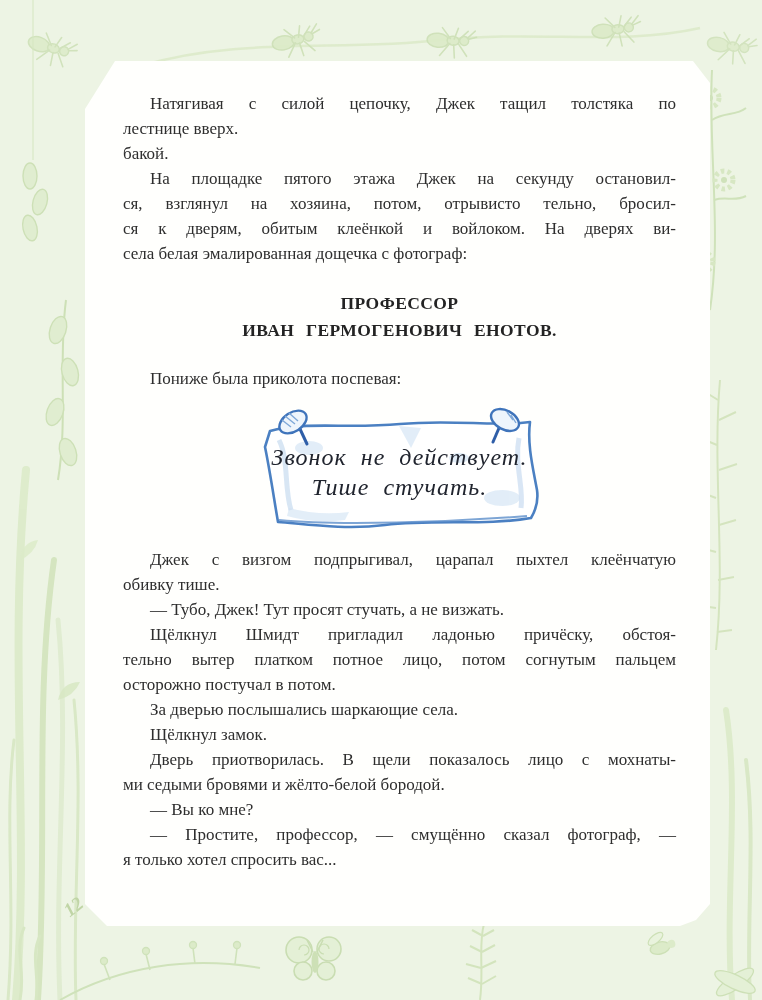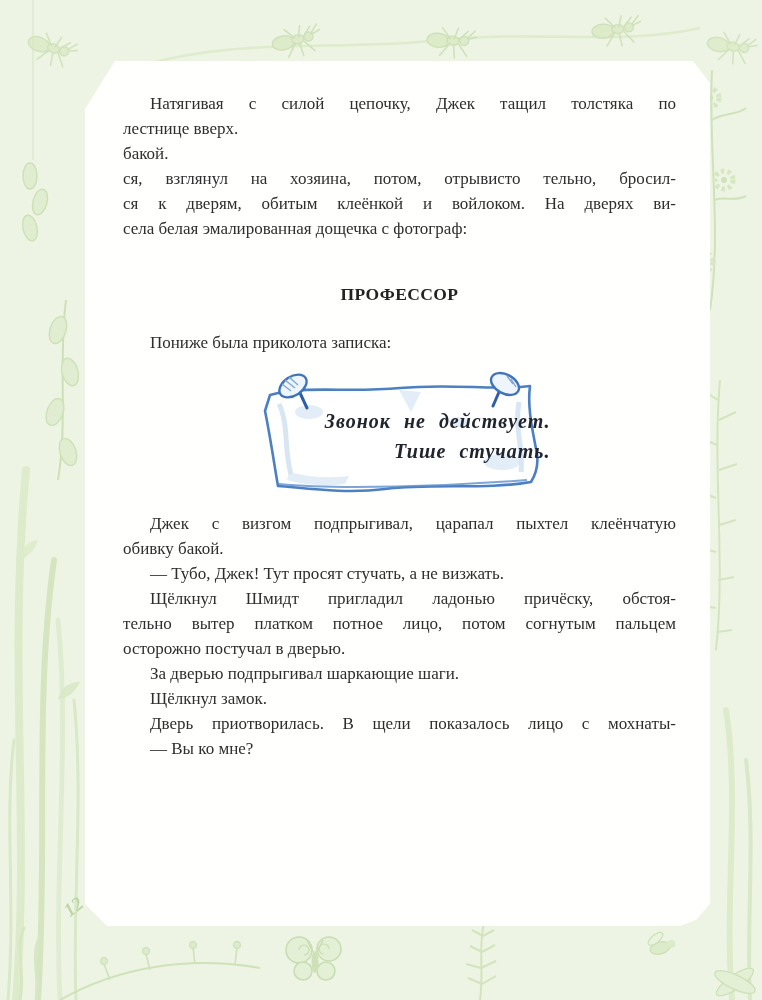--- a/index.html
+++ b/index.html
@@ -24,32 +24,32 @@
   }
   .column{
     position:absolute;left:38px;top:30px;width:553px;
     color:var(--text,#2e2e2e);
     font-size:17px;line-height:25px;
   }
   .line{min-height:25px;}
   .line.just{text-align:justify;text-align-last:justify;text-justify:inter-word;}
   .line.indent{text-indent:27px;}
   .heading{
-    margin:40px 0 22px;text-align:center;font-weight:bold;
+    margin:24px 0 22px;text-align:center;font-weight:bold;
     font-size:17.5px;letter-spacing:.4px;word-spacing:7px;
     color:var(--heading,#232323);
   }
   .hline{display:block;line-height:27px;}
   .note{position:relative;width:302px;height:140px;margin:7px auto 9px;}
   .note svg{position:absolute;left:0;top:0;}
   .note-text{
-    position:absolute;left:0;right:0;top:44px;text-align:right;
-    font-style:italic;font-size:20px;line-height:30px;
+    position:absolute;left:0;right:0;top:44px;text-align:center;
+    font-style:italic;font-size:24px;line-height:30px;
     color:var(--note_ink,#20242e);
-    word-spacing:7px;letter-spacing:1px;font-weight:bold;
+    word-spacing:7px;letter-spacing:1px;
   }
   .page-number{
     position:absolute;left:64px;top:896px;
     transform:rotate(-38deg);
     font-weight:bold;font-style:italic;font-size:19px;
     color:var(--page_number,#c0d5a6);
   }
 </style>
 </head>
 <body>
@@ -176,33 +176,35 @@
 
       <div id="paras-before">
           <div class="para">
             <div class="line just indent">Натягивая с силой цепочку, Джек тащил толстяка по</div>
             <div class="line">лестнице вверх.</div>
           </div>
           <div class="para">
             <div class="line">бакой.</div>
           </div>
           <div class="para">
+            <div class="line just indent">На площадке пятого этажа Джек на секунду остановил-</div>
             <div class="line just">ся, взглянул на хозяина, потом, отрывисто тельно, бросил-</div>
             <div class="line just">ся к дверям, обитым клеёнкой и войлоком. На дверях ви-</div>
             <div class="line">села белая эмалированная дощечка с фотограф:</div>
           </div>
         </div>
 
       <h2 class="heading">
         <span class="hline">ПРОФЕССОР</span>
+        <span class="hline">ИВАН ГЕРМОГЕНОВИЧ ЕНОТОВ.</span>
       </h2>
 
       <div id="paras-intro">
           <div class="para">
-            <div class="line indent">Пониже была приколота записка:</div>
+            <div class="line indent">Пониже была приколота поспевая:</div>
           </div>
         </div>
 
       <div class="note">
         <svg width="302" height="140" viewBox="0 0 302 140">
           <path d="M21,33 C56,23 98,31 151,26 C204,21 246,29 281,24 C278,46 284,70 288,92 C290,106 285,115 282,120 C236,128 186,121 136,127 C96,132 56,126 29,124 C25,101 21,73 16,49 Z" fill="#ffffff" stroke="#4b80c2" stroke-width="2.6" stroke-linejoin="round"></path>
           <g fill="#d9e8f6" opacity="0.75">
             <path d="M150,28 l12,22 l10,-20 z"></path>
             <path d="M40,110 q30,8 60,4 l-4,8 q-30,4 -58,-4 z"></path>
             <ellipse cx="253" cy="100" rx="18" ry="8"></ellipse>
@@ -227,41 +229,46 @@
         </svg>
         <div class="note-text">
           <div>Звонок не действует.</div>
           <div>Тише стучать.</div>
         </div>
       </div>
 
       <div id="paras-after">
           <div class="para">
             <div class="line just indent">Джек с визгом подпрыгивал, царапал пыхтел клеёнчатую</div>
-            <div class="line">обивку бакой.</div>
+            <div class="line">обивку тише.</div>
           </div>
           <div class="para">
             <div class="line indent">— Тубо, Джек! Тут просят стучать, а не визжать.</div>
           </div>
           <div class="para">
             <div class="line just indent">Щёлкнул Шмидт пригладил ладонью причёску, обстоя-</div>
             <div class="line just">тельно вытер платком потное лицо, потом согнутым пальцем</div>
-            <div class="line">осторожно постучал в дверью.</div>
-          </div>
-          <div class="para">
-            <div class="line indent">За дверью подпрыгивал шаркающие шаги.</div>
+            <div class="line">осторожно постучал в потом.</div>
+          </div>
+          <div class="para">
+            <div class="line indent">За дверью послышались шаркающие села.</div>
           </div>
           <div class="para">
             <div class="line indent">Щёлкнул замок.</div>
           </div>
           <div class="para">
             <div class="line just indent">Дверь приотворилась. В щели показалось лицо с мохнаты-</div>
+            <div class="line">ми седыми бровями и жёлто-белой бородой.</div>
           </div>
           <div class="para">
             <div class="line indent">— Вы ко мне?</div>
+          </div>
+          <div class="para">
+            <div class="line just indent">— Простите, профессор, — смущённо сказал фотограф, —</div>
+            <div class="line">я только хотел спросить вас...</div>
           </div>
         </div>
 
     </div>
   </div>
 
   <div class="page-number">12</div>
 
 </div>
 

